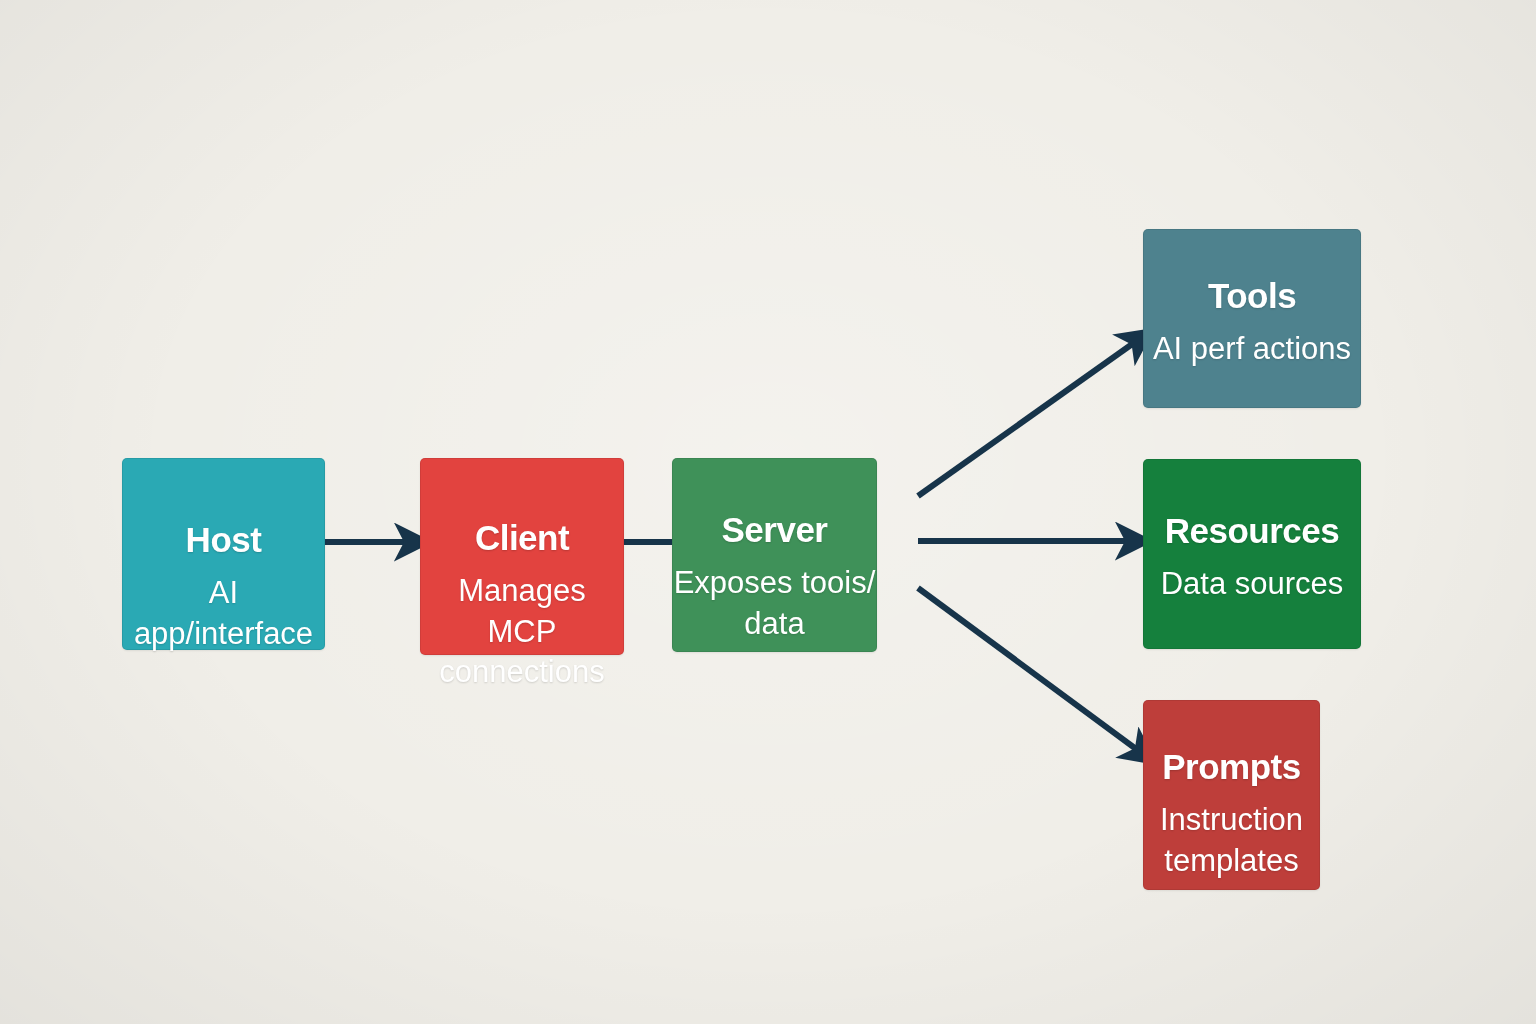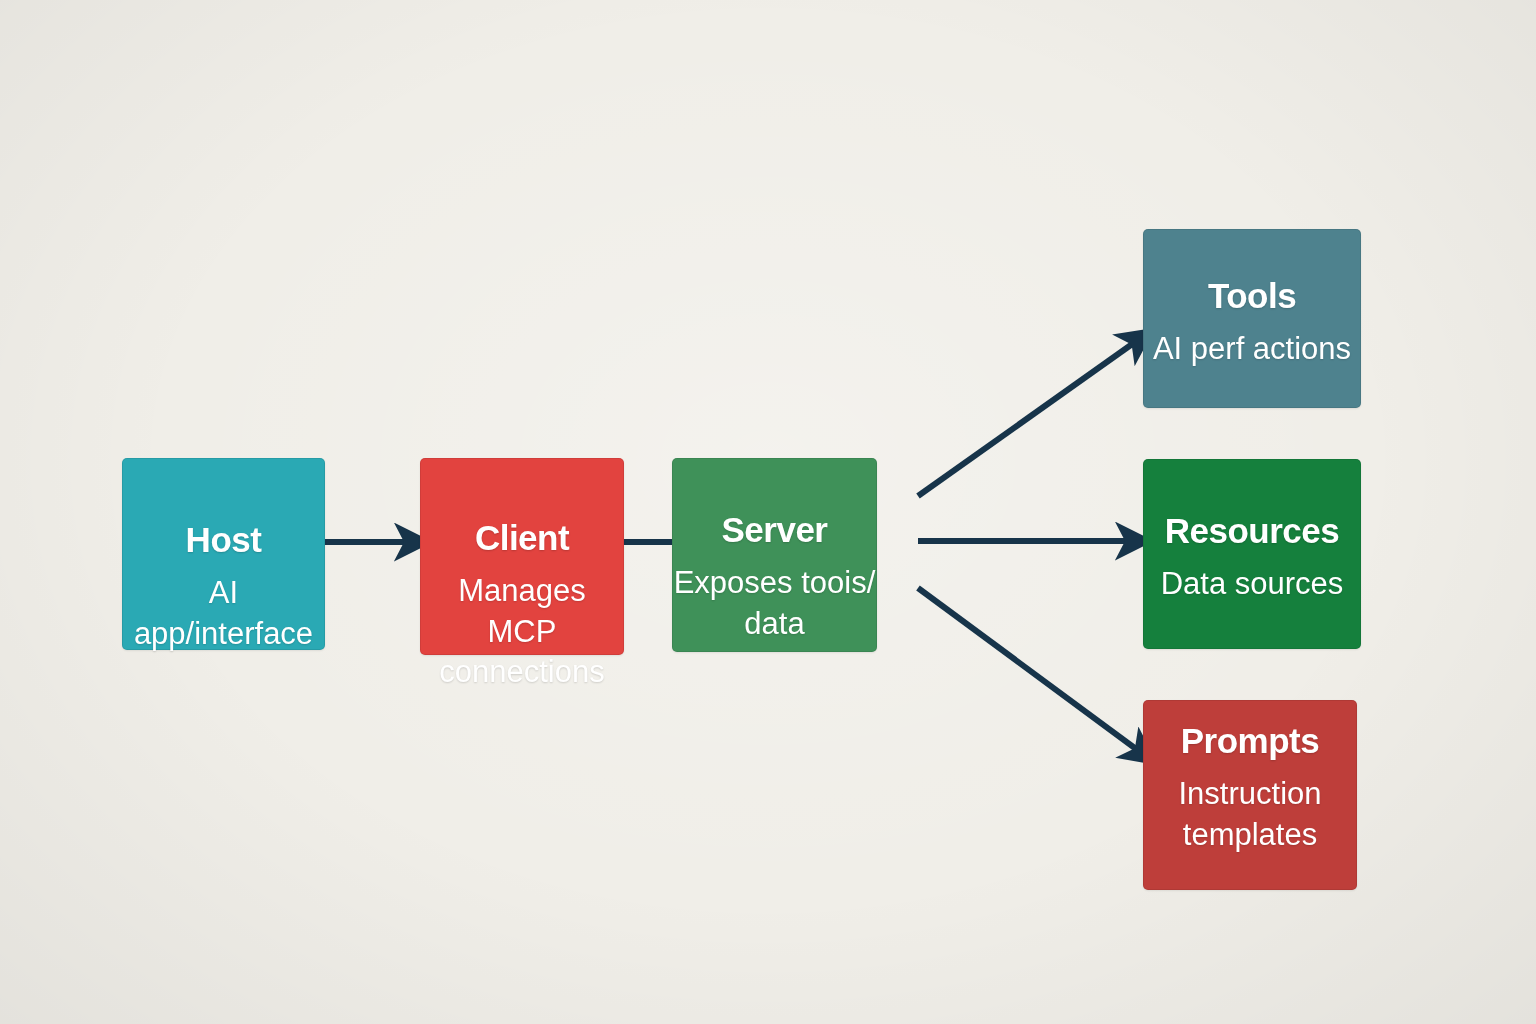--- a/index.html
+++ b/index.html
@@ -65,21 +65,21 @@
     font-size: 31px;
     line-height: 1.3;
     white-space: pre-line;
     text-shadow: 0 1px 2px rgba(0,0,0,0.15);
   }
   .node-host      { left: 122px;  top: 458px; width: 203px; height: 192px; padding-top: 62px; }
   .node-client    { left: 420px;  top: 458px; width: 204px; height: 197px; padding-top: 60px; }
   .node-server    { left: 672px;  top: 458px; width: 205px; height: 194px; padding-top: 52px; }
   .node-tools     { left: 1143px; top: 229px; width: 218px; height: 179px; padding-top: 47px; }
   .node-resources { left: 1143px; top: 459px; width: 218px; height: 190px; padding-top: 52px; }
-  .node-prompts   { left: 1143px; top: 700px; width: 214px; height: 190px; padding-top: 21px; }
+  .node-prompts   { left: 1143px; top: 700px; width: 177px; height: 190px; padding-top: 47px; }
 </style>
 </head>
 <body style="--arrow: #17344a;">
 
 <div class="canvas" style="background: rgb(240, 238, 232);">
 
   <div class="vignette"></div>
 
 
   <svg class="arrows" viewBox="0 0 1536 1024" xmlns="http://www.w3.org/2000/svg">

